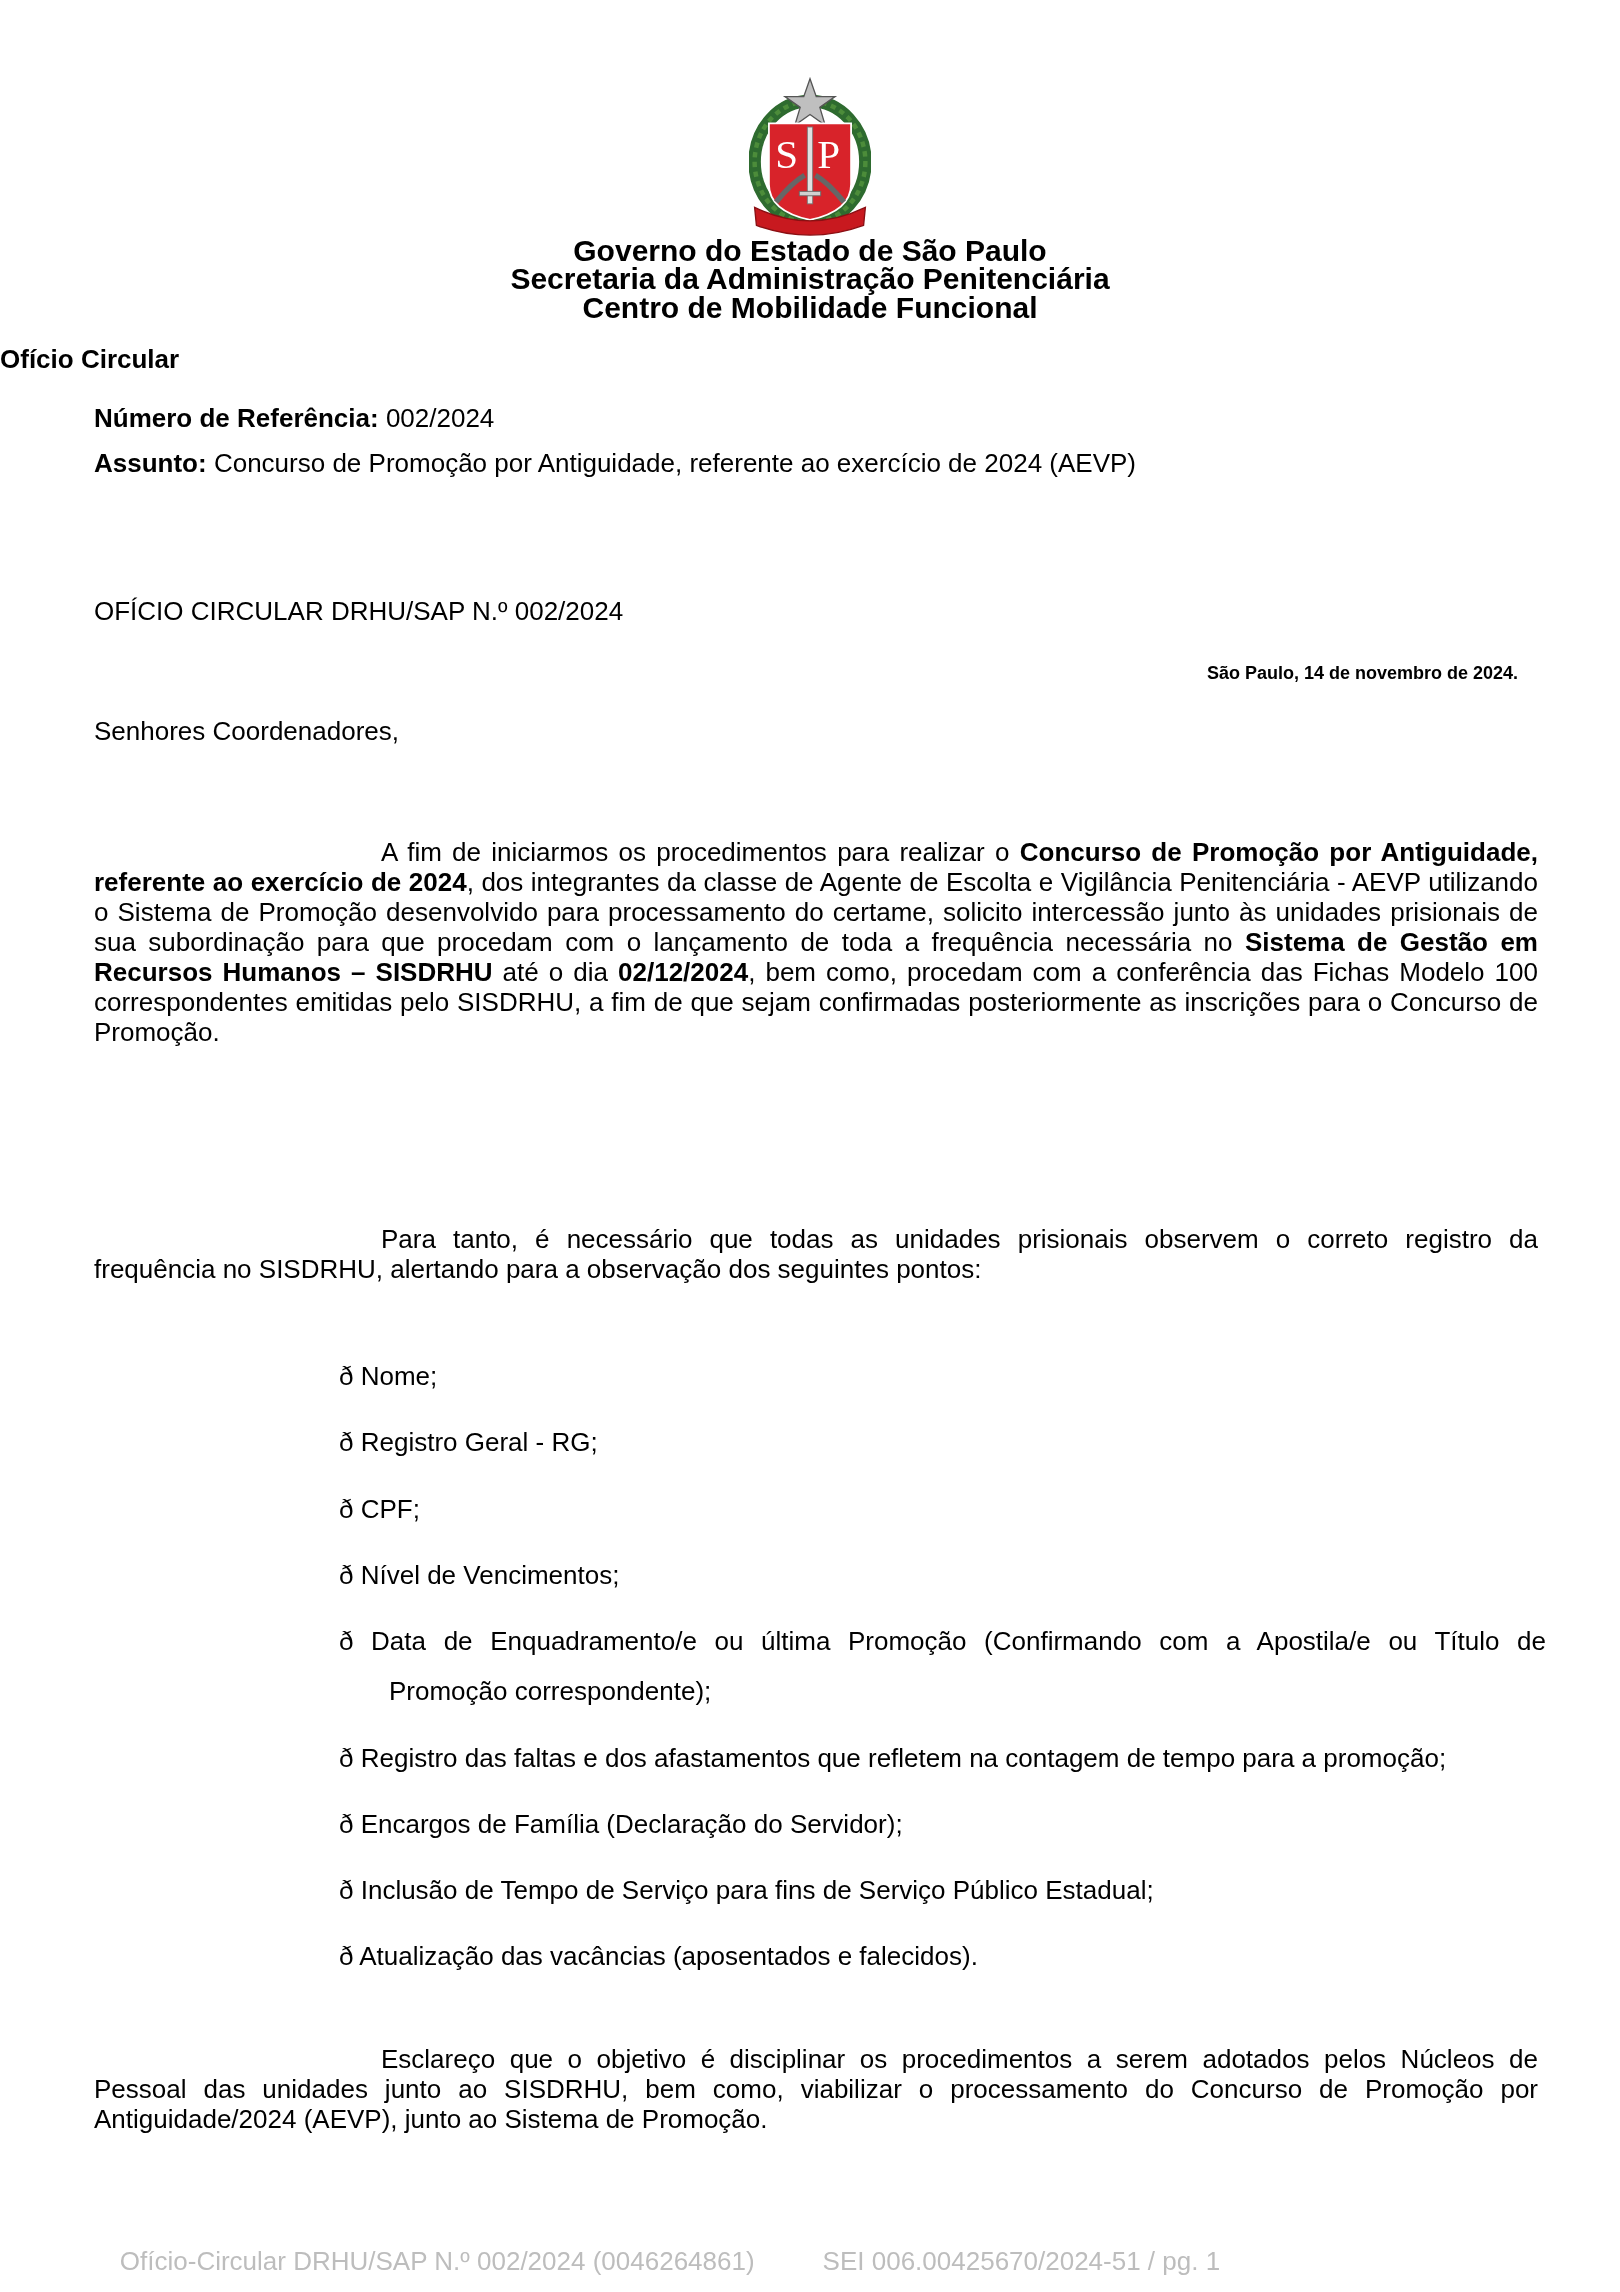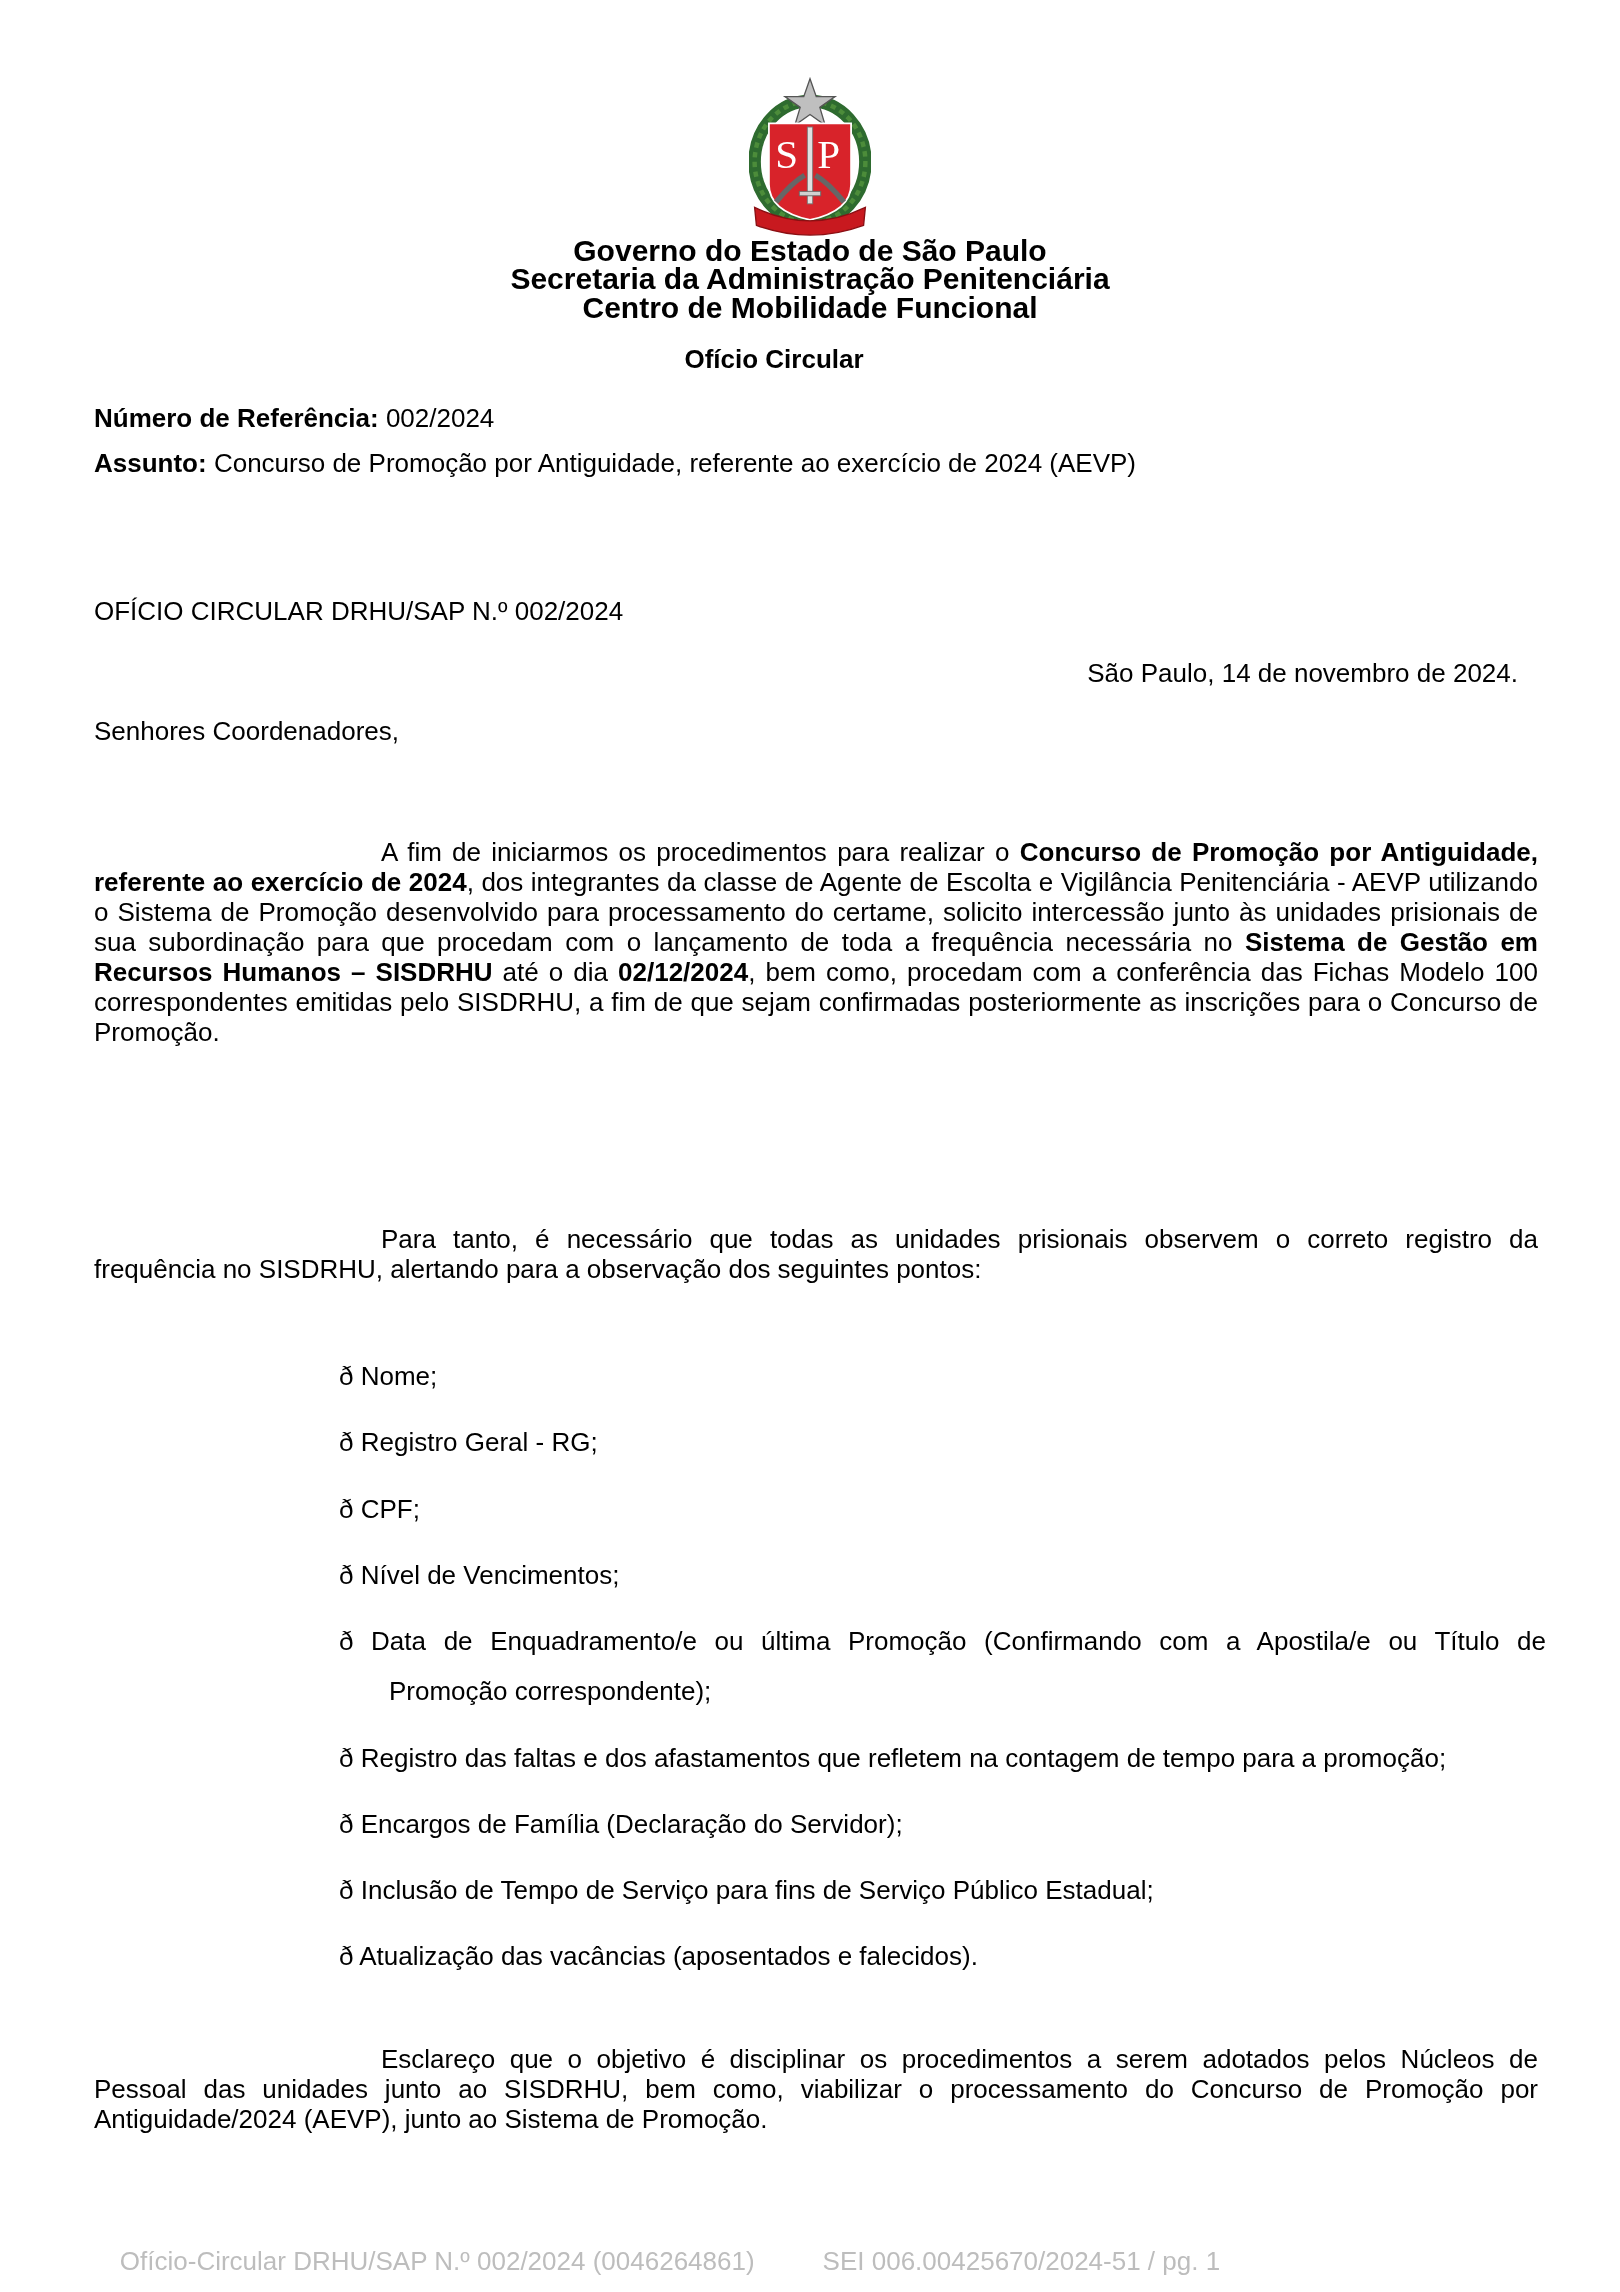--- a/index.html
+++ b/index.html
@@ -4,27 +4,27 @@
   <style>
     html, body { margin: 0; padding: 0; background: #ffffff; }
     body { width: 1620px; height: 2293px; position: relative; overflow: hidden;
            font-family: "Liberation Sans", sans-serif; color: #000; }
     .abs { position: absolute; }
     #logo { left: 749px; top: 77px; width: 122px; height: 159px; }
     .hdr { left: 0; width: 1620px; text-align: center; font-weight: bold; font-size: 30px; line-height: 30px; }
     #hdr1 { top: 236px; }
     #hdr2 { top: 264px; }
     #hdr3 { top: 293px; }
-    #doctype { left: 0; width: 1548px; top: 344px; text-align: center; font-weight: bold; font-size: 26px; line-height: 30px; }
+    #doctype { left: 0; width: 1548px; top: 344px; text-align: left; font-weight: bold; font-size: 26px; line-height: 30px; }
     .meta { left: 94px; font-size: 26px; line-height: 30px; }
     .meta b { font-weight: bold; }
     #ref { top: 403px; }
     #subj { top: 448px; }
     #oficio-title { left: 94px; top: 596px; font-size: 26px; font-weight: normal; line-height: 30px; }
-    #date { right: 102px; top: 658px; font-size: 26px; font-weight: normal; line-height: 30px; }
+    #date { right: 102px; top: 658px; font-size: 18px; font-weight: bold; line-height: 30px; }
     #salut { left: 94px; top: 716px; font-size: 26px; line-height: 30px; }
     .para { left: 94px; width: 1444px; font-size: 26px; line-height: 30px; text-align: justify; text-indent: 287px; }
     #p1 { top: 837px; }
     #p2 { top: 1224px; }
     #p3 { top: 2044px; }
     .list { left: 331px; width: 1207px; font-size: 26px; line-height: 50px; }
     .li { position: absolute; left: 8px; width: 1207px; text-align: justify; }
     .li .cont { display: block; padding-left: 50px; text-align: left; }
     #footer { left: 0; width: 1340px; top: 2246px; text-align: center; font-size: 26px; color: #bdbdbd; line-height: 30px; white-space: pre; }
     #footer span + span { margin-left: 68px; }

